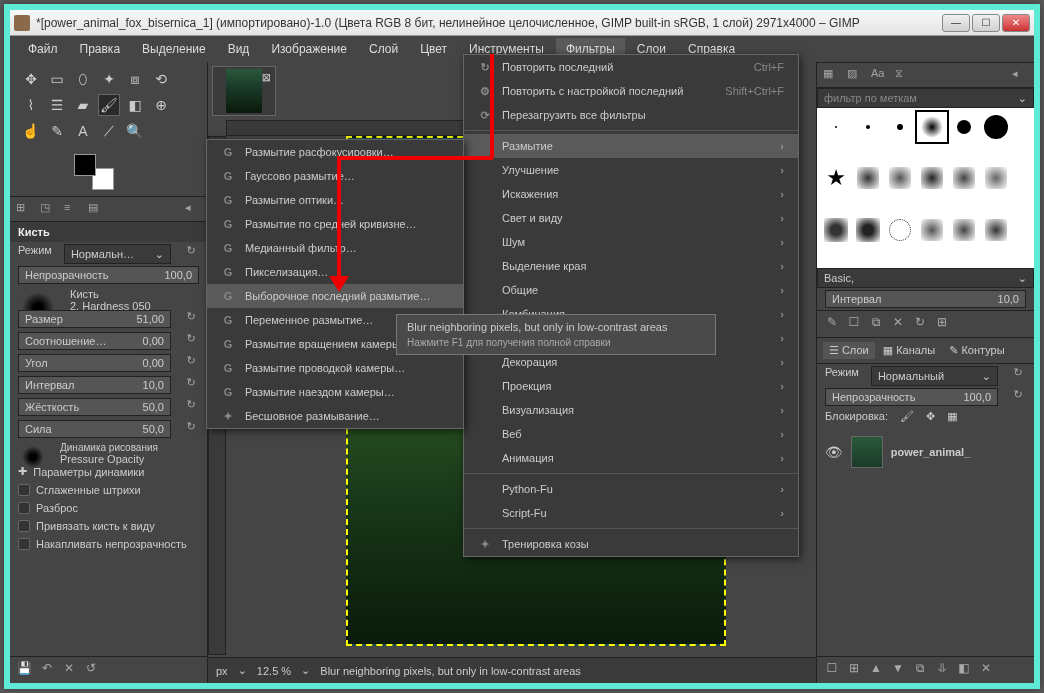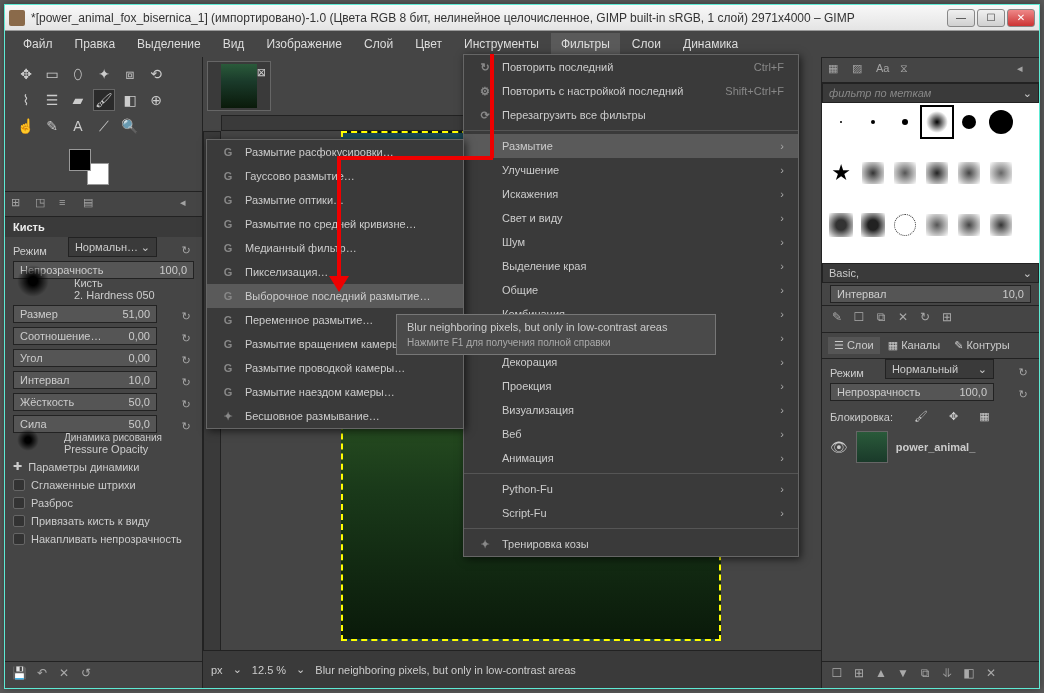--- a/index.html
+++ b/index.html
@@ -1,17 +1,17 @@
 <!DOCTYPE html>
 <html><head>
 <meta charset="utf-8">
 <style>
 *{margin:0;padding:0;box-sizing:border-box;font-family:"Segoe UI",Tahoma,sans-serif;font-size:11px;color:#ccc}
 body{background:#5a5a5a;width:1044px;height:693px;overflow:hidden;position:relative}
-.window{position:absolute;left:4px;top:4px;right:4px;bottom:4px;background:#7dd3fc;border:1px solid #5eead4;box-shadow:0 0 8px rgba(0,0,0,0.4)}
+.window{position:absolute;left:4px;top:4px;right:4px;bottom:4px;background:#7dd3fc;border:6px solid #5eead4;box-shadow:0 0 8px rgba(0,0,0,0.4)}
 .titlebar{height:26px;background:linear-gradient(#f8f8f8,#e4e4e4);display:flex;align-items:center;padding:0 4px;border-bottom:1px solid #999}
 .titlebar-icon{width:16px;height:16px;background:#8a6a4a;border-radius:2px;margin-right:6px}
 .titlebar-text{flex:1;color:#333;font-size:12px}
 .win-btns{display:flex;gap:2px}
 .win-btn{width:28px;height:18px;border:1px solid #888;background:linear-gradient(#f0f0f0,#d0d0d0);border-radius:3px;font-size:10px;text-align:center;line-height:15px;color:#333}
 .win-btn.close{background:linear-gradient(#e88,#c33);color:#fff}
 .menubar{height:26px;background:#454545;display:flex;align-items:center;padding:0 8px;gap:2px}
 .menu-item{padding:4px 10px;color:#ddd;font-size:12px}
 .menu-item.active{background:#5a5a5a}
 .workspace{position:absolute;top:52px;left:0;right:0;bottom:0;display:flex}
@@ -21,33 +21,33 @@
 .toolbox{padding:6px 10px;display:flex;flex-wrap:wrap;gap:4px}
 .tool{width:22px;height:22px;display:flex;align-items:center;justify-content:center;color:#ccc;font-size:14px}
 .tool.active{background:#2a2a2a;border:1px solid #666}
 .fgbg{position:relative;width:40px;height:36px;margin:6px 0 6px 64px}
 .fgbg .swatch{position:absolute;width:22px;height:22px;border:1px solid #999}
 .fgbg .fg{background:#000;left:0;top:0;z-index:2}
 .fgbg .bg{background:#fff;right:0;bottom:0}
 .panel-tabs{display:flex;border-top:1px solid #222;border-bottom:1px solid #222;padding:4px 6px;gap:8px}
 .ptab{width:16px;height:16px;opacity:0.7}
 .section-header{padding:4px 8px;background:#3a3a3a;font-weight:bold;color:#eee}
-.opt-row{display:flex;align-items:flex-end;padding:2px 8px;gap:21px;height:22px}
+.opt-row{display:flex;align-items:flex-start;padding:2px 8px;gap:12px;height:22px}
 .opt-reset{width:16px;text-align:center;color:#aaa}
 .opt-bar{height:18px;background:#555;border:1px solid #222;flex:1;display:flex;align-items:center;padding:0 6px;justify-content:space-between}
 .brush-thumb{width:32px;height:32px;background:radial-gradient(circle,#000 20%,transparent 70%);margin:4px}
 .chk-row{padding:3px 8px;display:flex;align-items:center;gap:6px}
 .chk{width:12px;height:12px;border:1px solid #666;background:#333;border-radius:2px}
 .image-tab{position:absolute;left:4px;top:4px;width:64px;height:50px;background:#3a3a3a;border:1px solid #666;display:flex;align-items:center;justify-content:center}
 .image-tab-thumb{width:36px;height:44px;background:linear-gradient(180deg,#2a5a3a 0%,#1a3a2a 40%,#0a1a0a 100%)}
 .ruler-h{position:absolute;left:18px;right:24px;top:58px;height:16px;background:#3a3a3a;border:1px solid #222}
 .ruler-v{position:absolute;left:0;top:74px;bottom:28px;width:18px;background:#3a3a3a;border:1px solid #222}
 .canvas-area{position:absolute;left:18px;top:74px;right:24px;bottom:28px;background:#454545;overflow:hidden}
 .canvas-img{position:absolute;left:120px;top:0;width:380px;height:510px;background:linear-gradient(180deg,#1a4a5a 0%,#2a5a3a 15%,#3a6a2a 35%,#1a3a1a 70%,#0a1a0a 100%);border:2px dashed #ff0}
-.statusbar{position:absolute;left:0;right:0;bottom:0;height:38px;background:#3a3a3a;border-top:1px solid #222;display:flex;align-items:center;padding:0 8px;gap:10px;color:#ccc}
+.statusbar{position:absolute;left:0;right:0;bottom:0;height:26px;background:#3a3a3a;border-top:1px solid #222;display:flex;align-items:center;padding:0 8px;gap:10px;color:#ccc}
 .dropdown{position:absolute;background:#3a3a3a;border:1px solid #666;box-shadow:2px 2px 8px rgba(0,0,0,0.6);z-index:100}
 .dd-item{padding:5px 14px;display:flex;align-items:center;color:#ccc;font-size:12px;gap:10px;height:24px}
 .dd-item.hover{background:#5a5a5a;color:#fff}
 .dd-item .arrow{margin-left:auto;color:#aaa}
 .dd-item .shortcut{margin-left:auto;color:#888;font-size:11px}
 .dd-sep{height:1px;background:#555;margin:3px 0}
 .dd-icon{width:14px;text-align:center;color:#888;font-weight:bold}
 .submenu{left:-258px;top:84px;width:258px}
 .mainmenu{left:463px;top:54px;width:336px}
 .tooltip{position:absolute;background:#4a4a4a;border:1px solid #777;padding:6px 10px;color:#ddd;font-size:11px;z-index:200;left:396px;top:314px;width:320px}
@@ -85,21 +85,21 @@
     <div class="menu-item">Файл</div>
     <div class="menu-item">Правка</div>
     <div class="menu-item">Выделение</div>
     <div class="menu-item">Вид</div>
     <div class="menu-item">Изображение</div>
     <div class="menu-item">Слой</div>
     <div class="menu-item">Цвет</div>
     <div class="menu-item">Инструменты</div>
     <div class="menu-item active">Фильтры</div>
     <div class="menu-item">Слои</div>
-    <div class="menu-item">Динамика</div>
+    <div class="menu-item">Справка</div>
   </div>
 
   <div class="workspace">
 
     <div class="left-panel">
       <div class="toolbox">
         <div class="tool">✥</div>
         <div class="tool">▭</div>
         <div class="tool">⬯</div>
         <div class="tool">✦</div>
@@ -251,21 +251,21 @@
     <div class="right-panel">
       <div class="panel-tabs">
         <div class="ptab">▦</div>
         <div class="ptab">▨</div>
         <div class="ptab">Aa</div>
         <div class="ptab">⧖</div>
         <div style="flex:1"></div>
         <div class="ptab">◂</div>
       </div>
       <div class="dropdown-input">
-          <span style="font-style:italic;color:#888">фильтр по меткам</span>
+          <span style="color:#888">фильтр по меткам</span>
           <span>⌄</span>
         </div>
       <div class="brush-grid">
         <div class="brush-cell">
             <div class="brush-dot" style="width:2px;height:2px"></div>
           </div>
         <div class="brush-cell">
             <div class="brush-dot" style="width:4px;height:4px"></div>
           </div>
         <div class="brush-cell">

